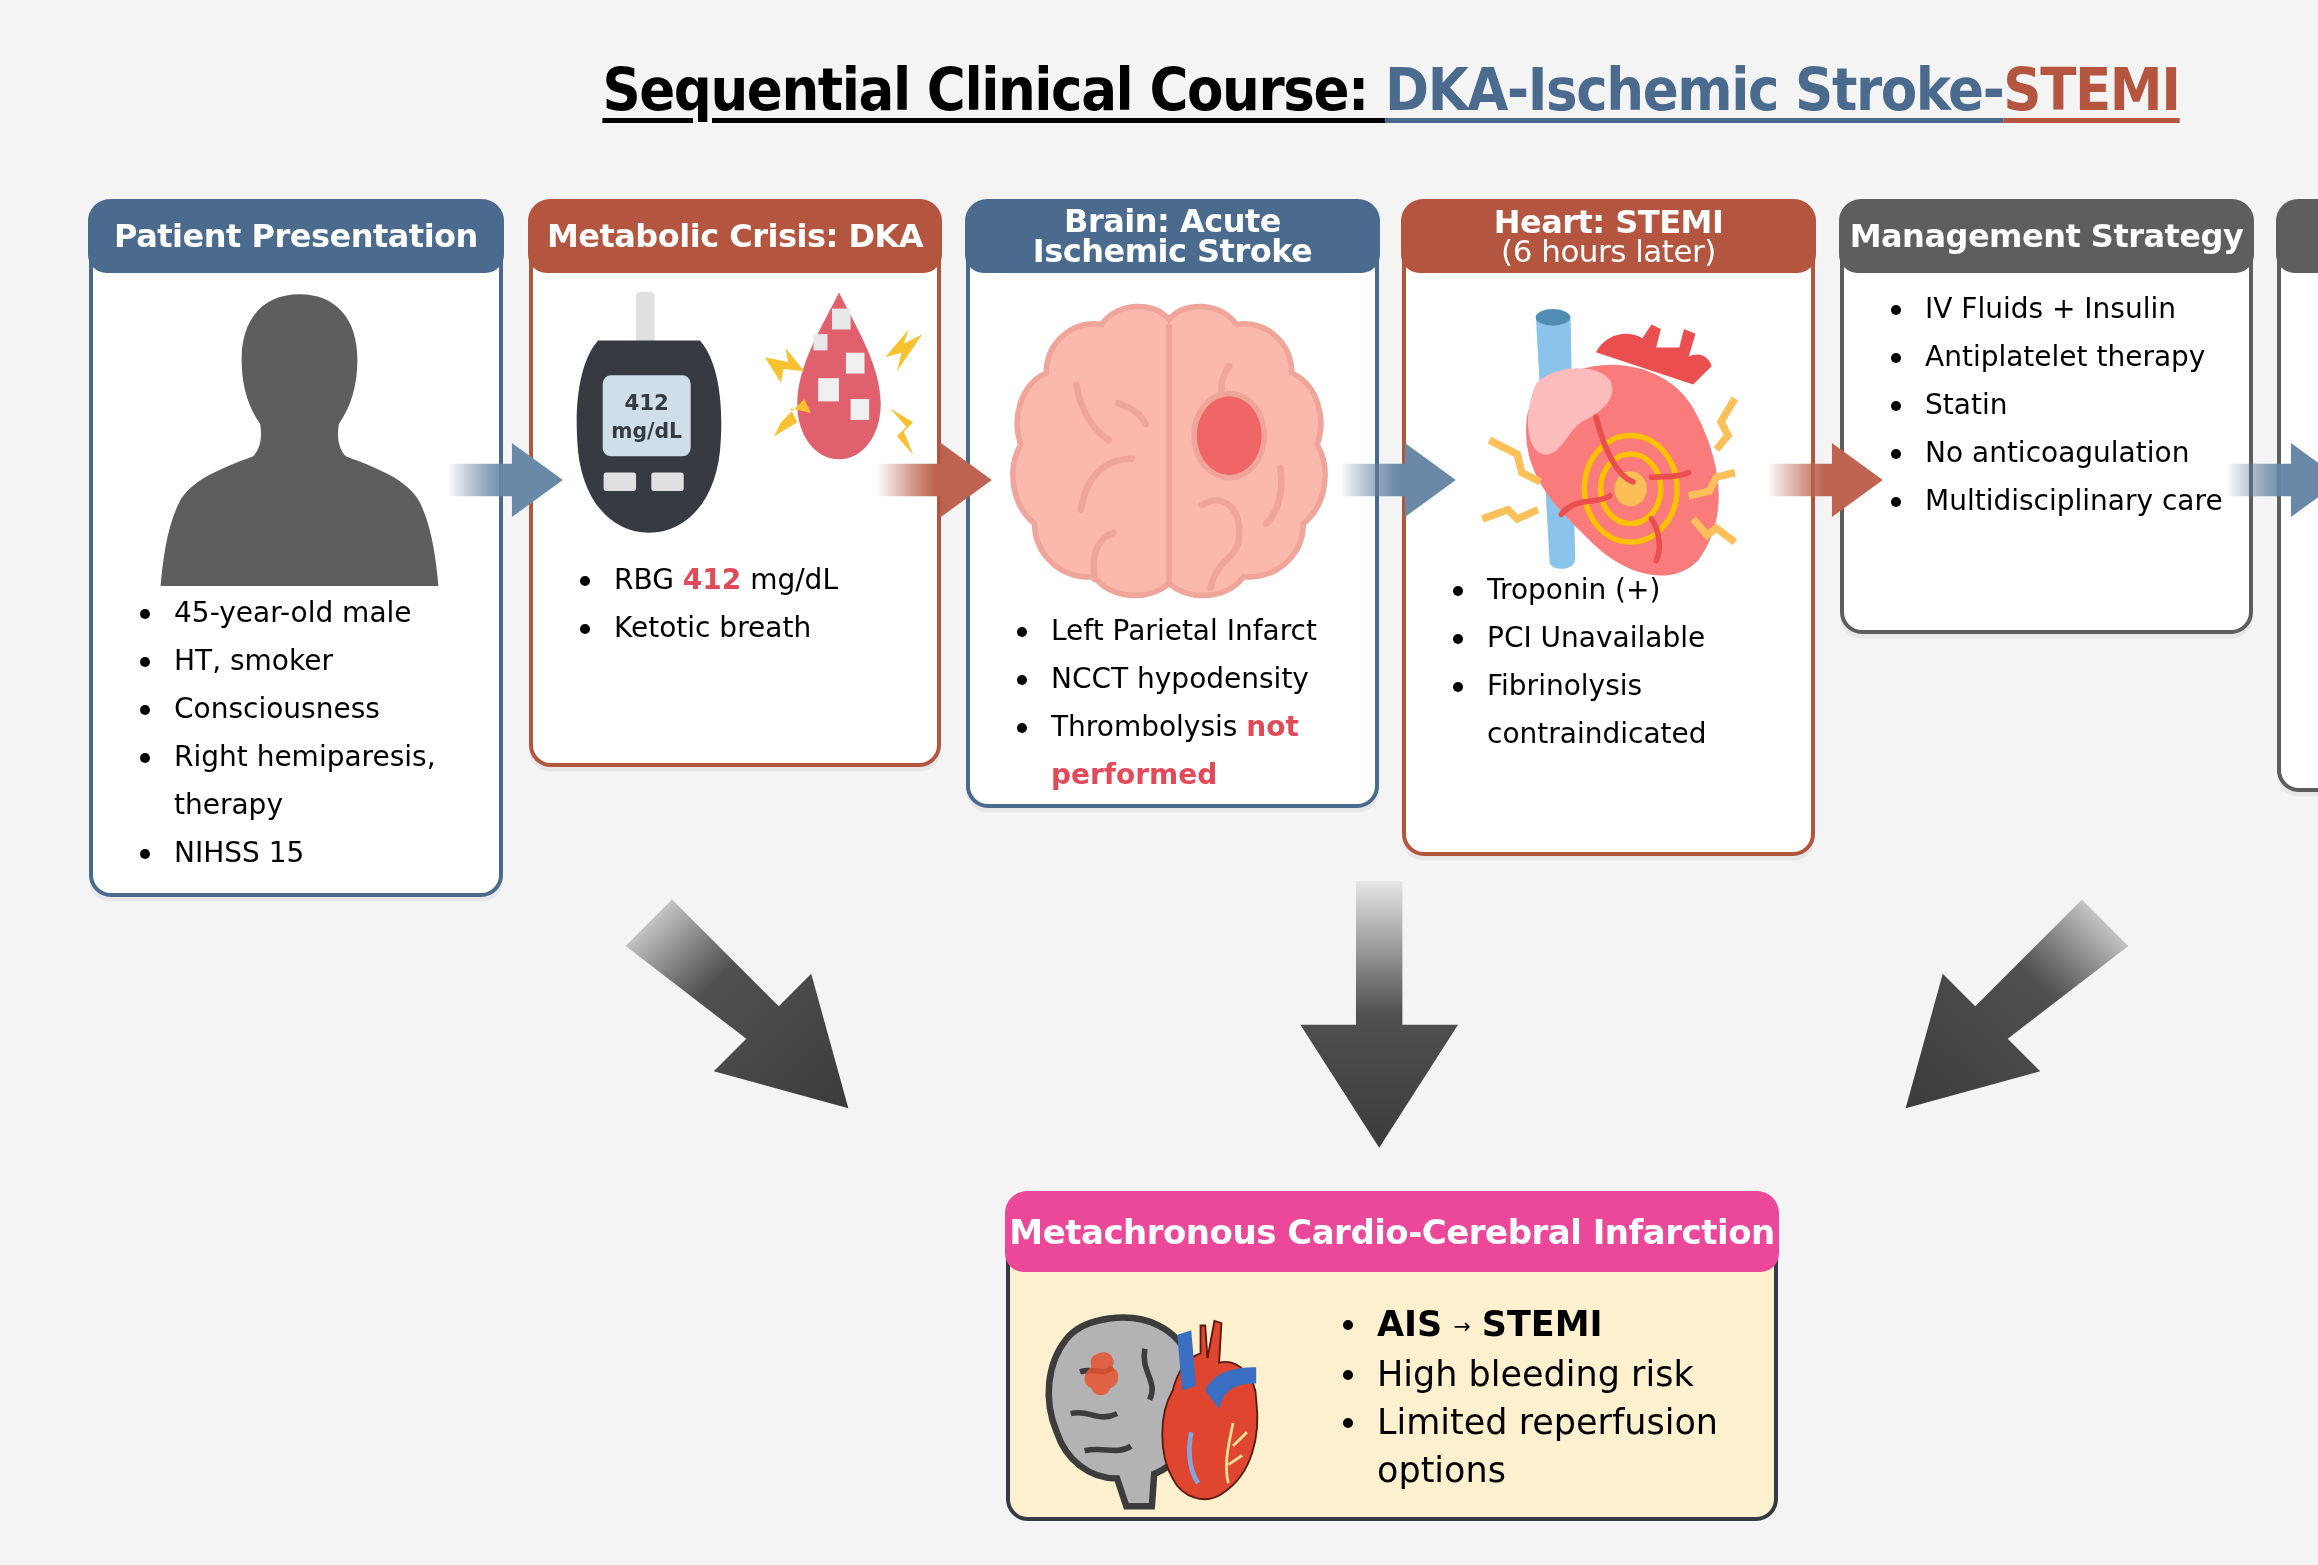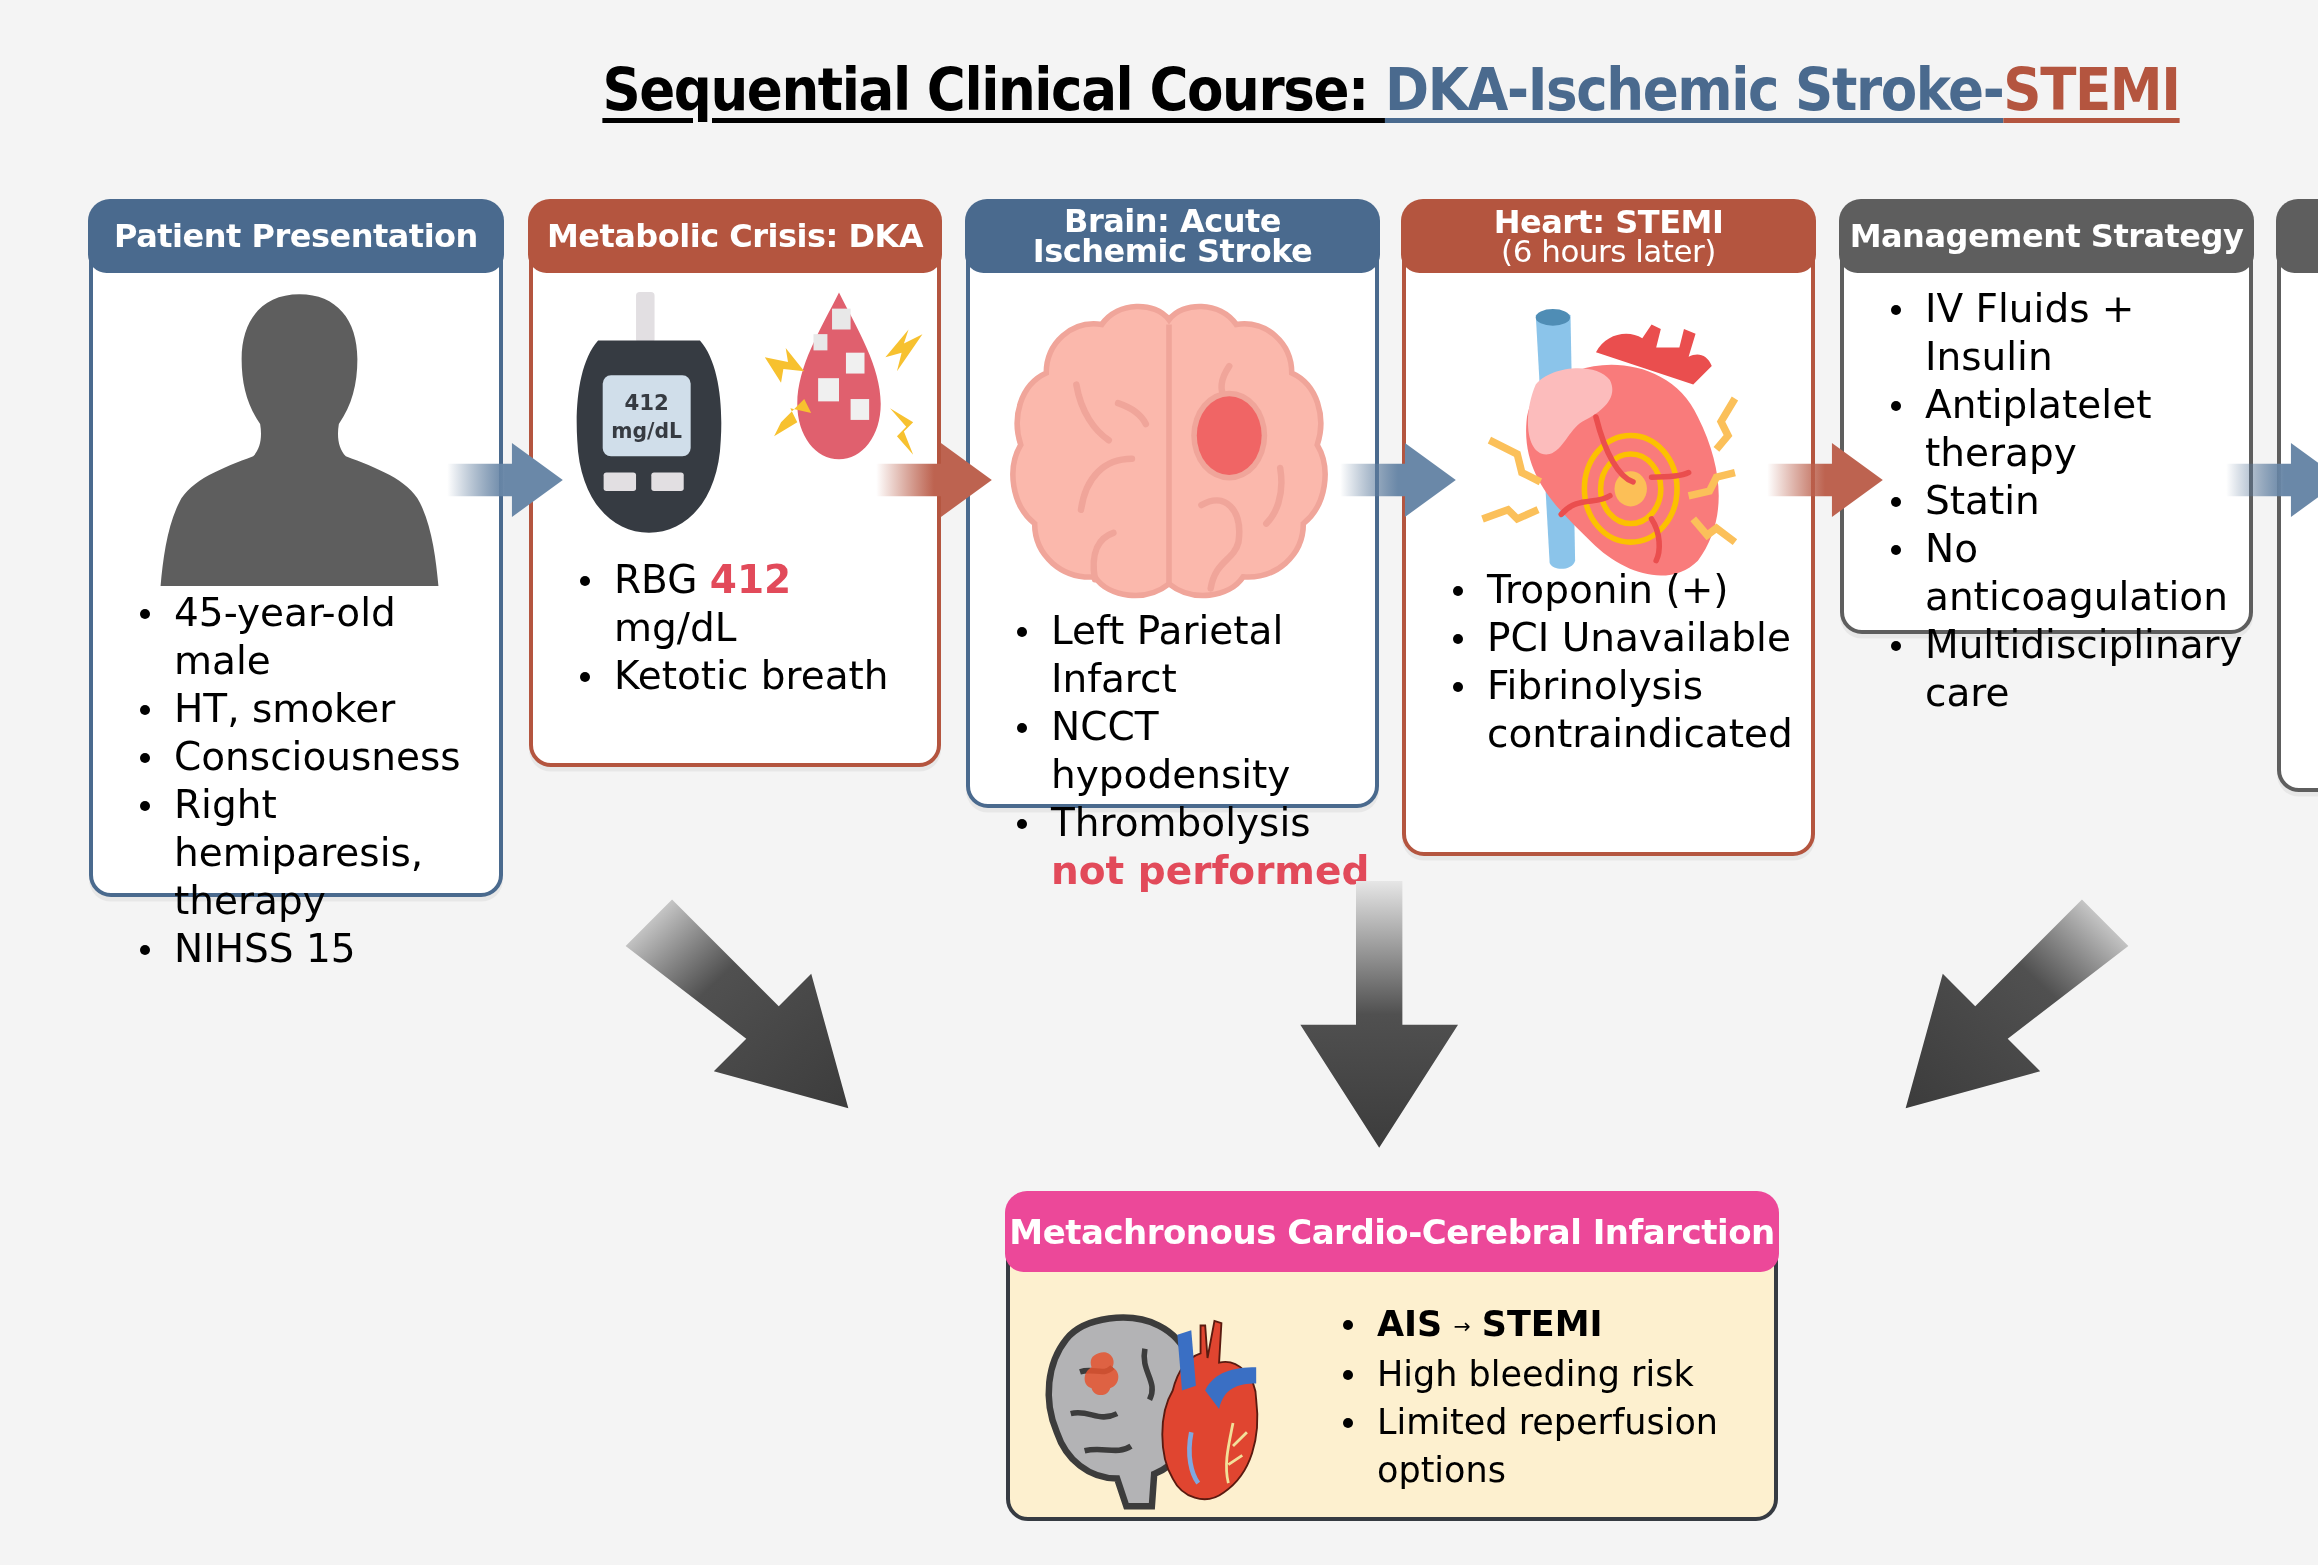--- a/index.html
+++ b/index.html
@@ -26,21 +26,21 @@
     position: absolute; left: -4.6px; right: -4.6px; top: -4.6px; height: 74px;
     border-radius: 22px 22px 18.5px 18.5px; color: #fff; font-weight: bold;
     display: flex; flex-direction: column; align-items: center; justify-content: center;
     text-align: center; line-height: 30px; font-size: 32px; letter-spacing: -0.5px;
   }
   .panel-header .sub { font-weight: normal; font-size: 31px; line-height: 28px; }
   .blue { border-color: #4a6a8e; } .blue .panel-header { background: #4a6a8e; }
   .red { border-color: #b4553f; } .red .panel-header { background: #b4553f; }
   .gray { border-color: #5e5e5e; } .gray .panel-header { background: #5e5e5e; }
 
-  ul.bullets { position: absolute; margin: 0; padding: 0; list-style: none; font-size: 39px; line-height: 48px; color: #000; }
+  ul.bullets { position: absolute; margin: 0; padding: 0; list-style: none; font-size: 28px; line-height: 48px; color: #000; }
   ul.bullets li { position: relative; padding-left: 42px; }
   ul.bullets li::before { content: ""; position: absolute; left: 8.3px; top: 19.5px; width: 10.2px; height: 10.2px; border-radius: 50%; background: #000; }
   .hl { color: #e24a5a; font-weight: bold; }
 
   .flow-arrow { position: absolute; }
   .down-arrow { position: absolute; }
 
   .bottom-box {
     position: absolute; left: 1006px; top: 1192px; width: 772px; height: 329px;
     background: #fdf0cf; border: 4.6px solid #363b42; border-radius: 22px; box-sizing: border-box;

